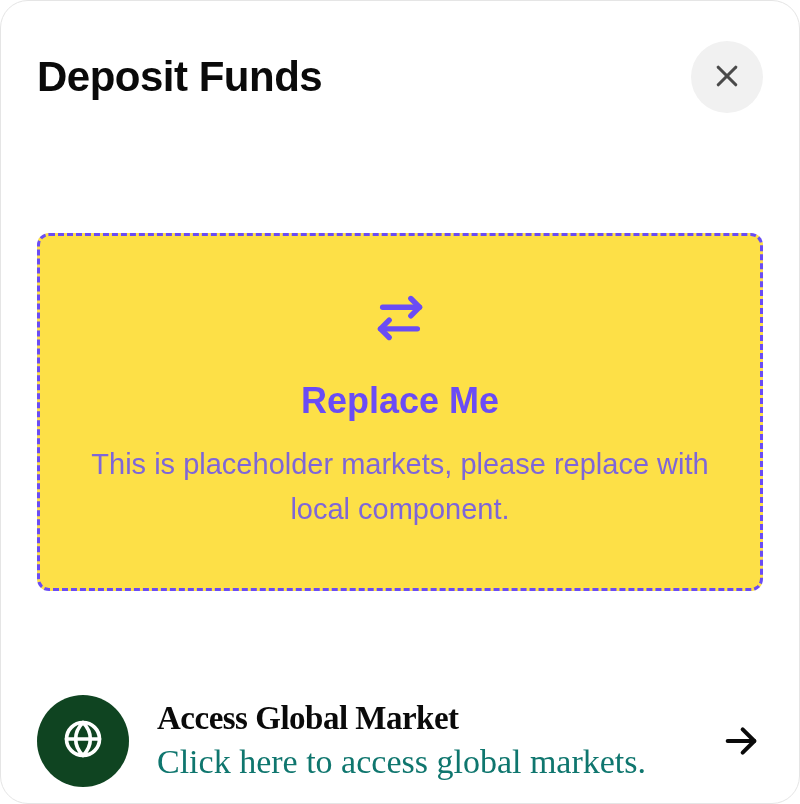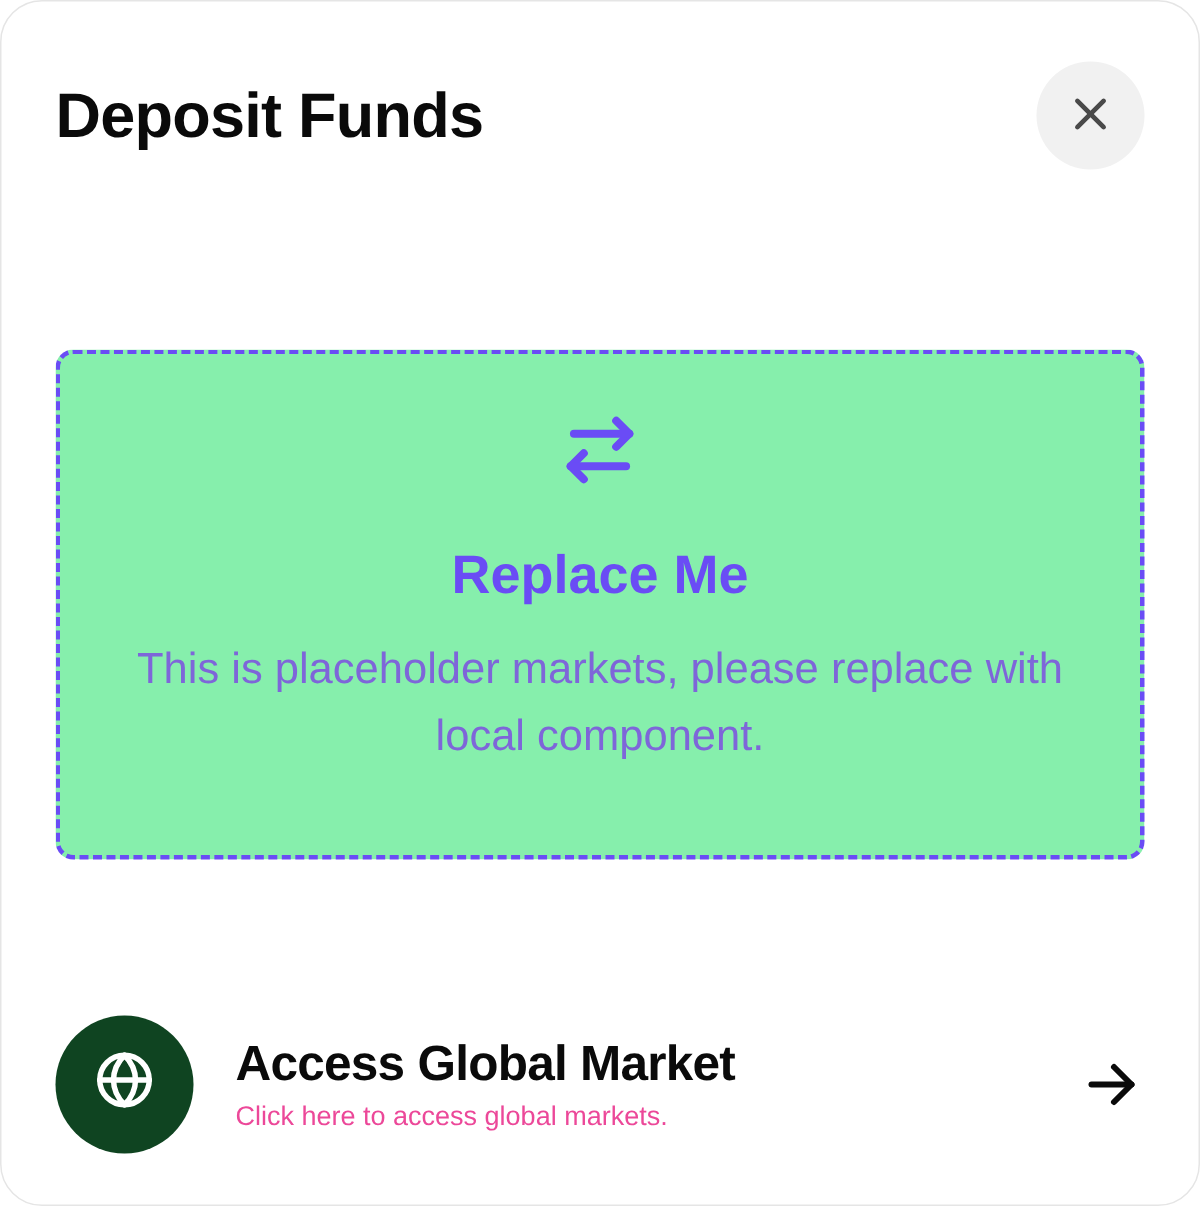--- a/index.html
+++ b/index.html
@@ -48,23 +48,23 @@
   .divider {
     height: 1px;
     width: 100%;
     background: #e5e5e5;
   }
   .body {
     padding: 36px;
   }
   .placeholder {
     border: 3px dashed #6a4cf5;
-    background: #86efac;
+    background: #fde047;
     border-radius: 12px;
-    padding: 38px 48px 56px 48px;
+    padding: 56px 48px 56px 48px;
     text-align: center;
     color: #6a4cf5;
   }
   .placeholder .ph-icon {
     display: inline-flex;
     justify-content: center;
     margin-bottom: 36px;
   }
   .placeholder .ph-icon svg {
     width: 52px; height: 52px;
@@ -99,31 +99,32 @@
     align-items: center;
     justify-content: center;
     flex-shrink: 0;
   }
   .globe-badge svg {
     width: 44px; height: 44px;
     stroke: #fff; fill: none; stroke-width: 2;
   }
   .footer-text {
     flex: 1;
+    font-family: Liberation Serif, serif;
   }
   .footer-text h3 {
     font-size: 33px;
     font-weight: 800;
     letter-spacing: -0.5px;
     color: #0a0a0a;
     margin-bottom: 6px;
   }
   .footer-text p {
-    font-size: 18px;
-    color: #ec4899;
+    font-size: 34px;
+    color: #0f766e;
   }
   .arrow {
     width: 44px;
     height: 44px;
     display: flex;
     align-items: center;
     justify-content: center;
     flex-shrink: 0;
   }
   .arrow svg {

